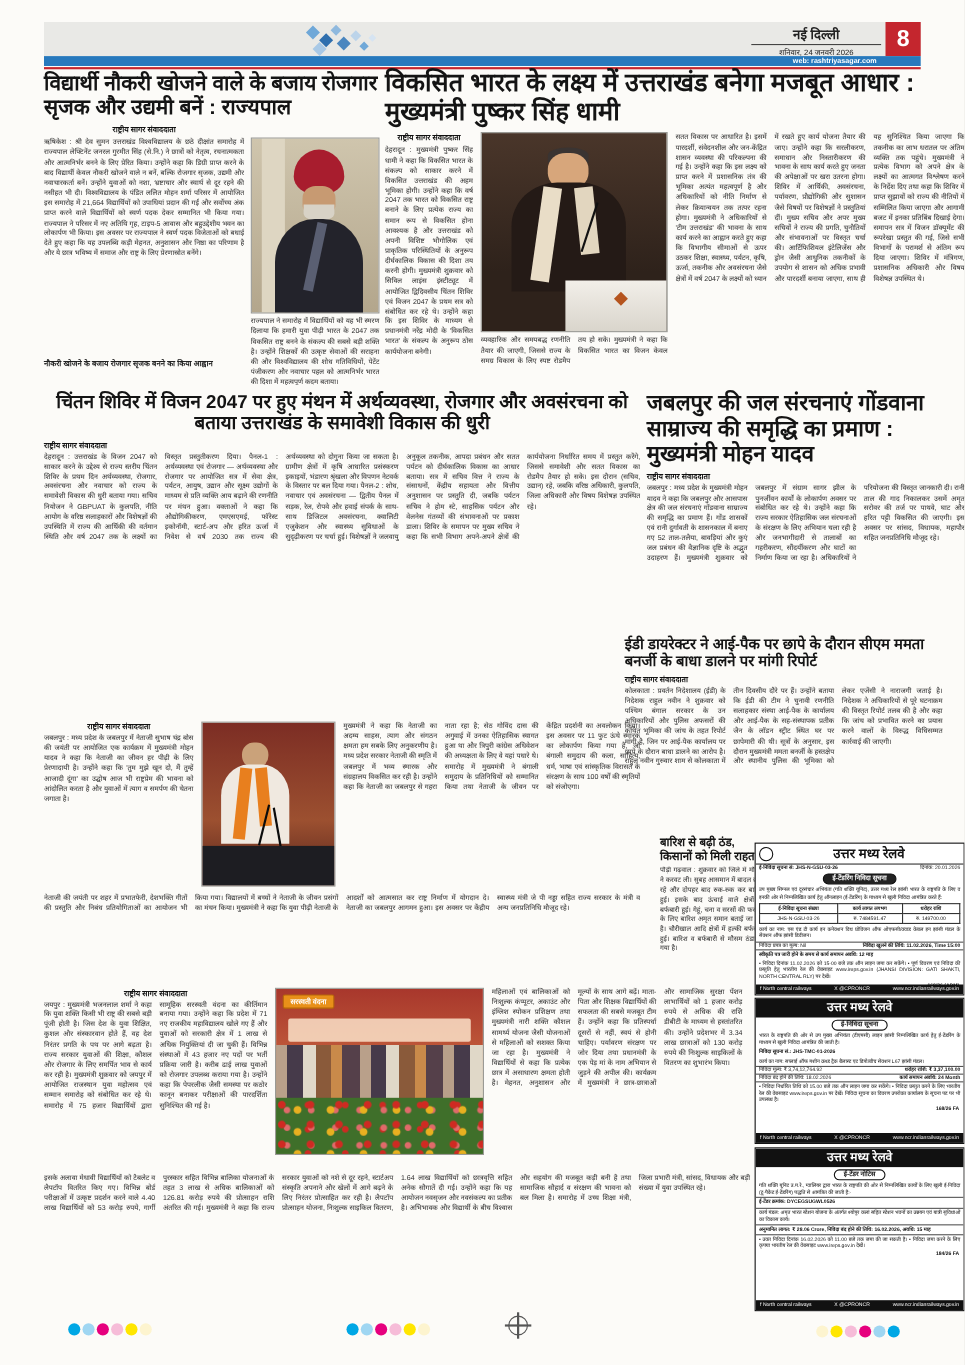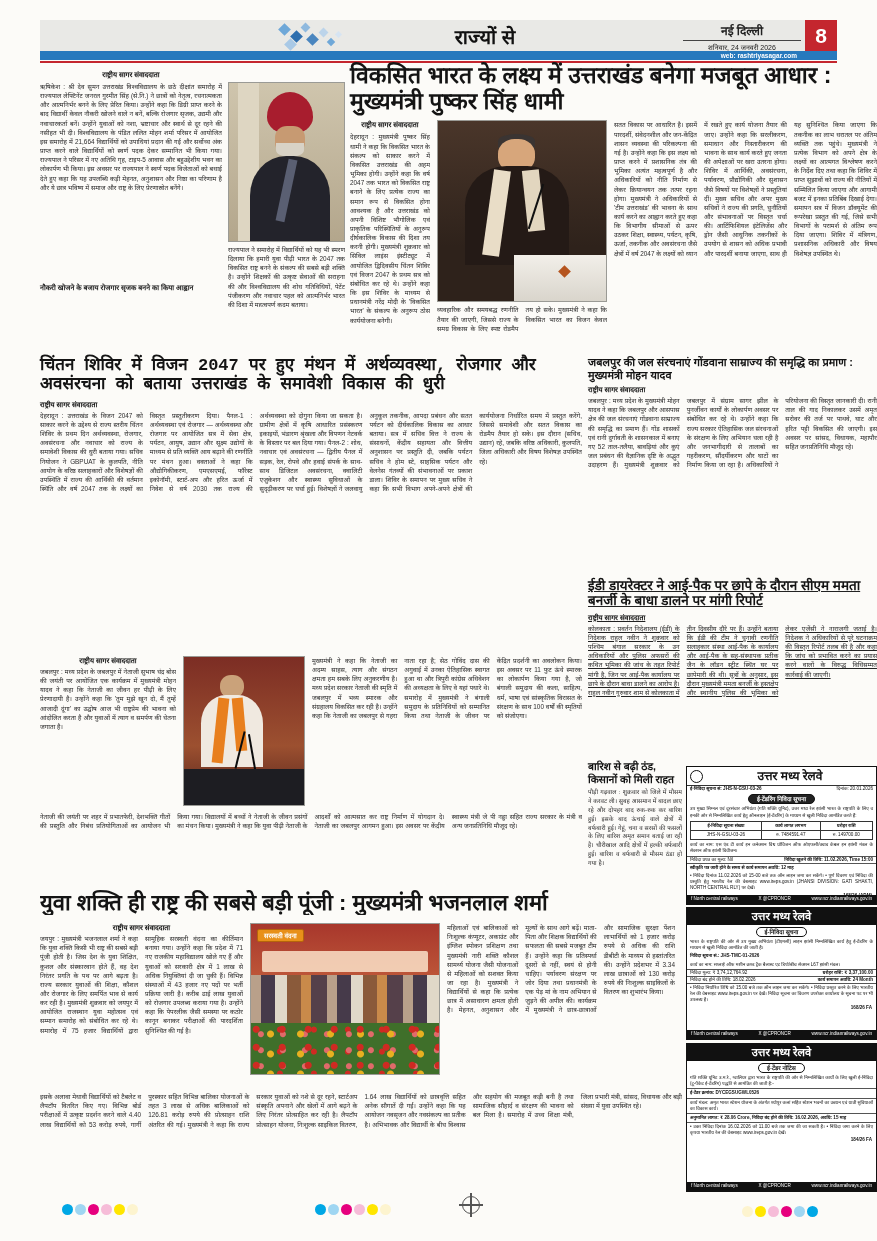--- a/index.html
+++ b/index.html
@@ -124,33 +124,33 @@
     <div class="mast-band"></div>
 
     <span class="dia" style="left:240px;top:5px;background:#6fa8d8"></span>
     <span class="dia" style="left:252px;top:12px;background:#2f6fae"></span>
     <span class="dia" style="left:246px;top:20px;background:#a9c9e6"></span>
     <span class="dia" style="left:262px;top:4px;background:#8fb9de;width:7px;height:7px"></span>
     <span class="dia" style="left:268px;top:15px;background:#4a86bf"></span>
     <span class="dia" style="left:280px;top:9px;background:#bcd4ea;width:7px;height:7px"></span>
     <span class="dia" style="left:288px;top:19px;background:#6fa8d8;width:6px;height:6px"></span>
     <span class="dia" style="left:296px;top:12px;background:#d6e4f2;width:5px;height:5px"></span>
-    <div class="mast-center">राज्यों से</div>
     <div class="mast-city">
       <div class="c1">नई दिल्ली</div>
       <div class="c2">शनिवार, 24 जनवरी 2026</div>
     </div>
     <div class="pageno">8</div>
     <div class="mast-strip">
       <span>web: rashtriyasagar.com</span>
     </div>
     <div class="mast-rule"></div>
   </div>
 
   <div class="abs" style="top:66px;left:40px;width:305px;height:290px;">
+    <div class="hl" style="font-size:19px;">विद्यार्थी नौकरी खोजने वाले के बजाय रोजगार सृजक और उद्यमी बनें : राज्यपाल</div>
     <div class="byline" style="width:182px;margin-top:4px;">राष्ट्रीय सागर संवाददाता</div>
     <div style="display:flex;gap:6px;margin-top:3px;">
       <div style="width:182px;display:flex;flex-direction:column;">
         <div class="body-sm" style="height:198px;">ऋषिकेश : श्री देव सुमन उत्तराखंड विश्वविद्यालय के छठे दीक्षांत समारोह में राज्यपाल लेफ्टिनेंट जनरल गुरमीत सिंह (से.नि.) ने छात्रों को नेतृत्व, रचनात्मकता और आत्मनिर्भर बनने के लिए प्रेरित किया। उन्होंने कहा कि डिग्री प्राप्त करने के बाद विद्यार्थी केवल नौकरी खोजने वाले न बनें, बल्कि रोजगार सृजक, उद्यमी और नवाचारकर्ता बनें। उन्होंने युवाओं को नशा, भ्रष्टाचार और स्वार्थ से दूर रहने की नसीहत भी दी। विश्वविद्यालय के पंडित ललित मोहन शर्मा परिसर में आयोजित इस समारोह में 21,664 विद्यार्थियों को उपाधियां प्रदान की गईं और सर्वोच्च अंक प्राप्त करने वाले विद्यार्थियों को स्वर्ण पदक देकर सम्मानित भी किया गया। राज्यपाल ने परिसर में नए अतिथि गृह, टाइप-5 आवास और बहुउद्देशीय भवन का लोकार्पण भी किया। इस अवसर पर राज्यपाल ने स्वर्ण पदक विजेताओं को बधाई देते हुए कहा कि यह उपलब्धि कड़ी मेहनत, अनुशासन और निष्ठा का परिणाम है और ये छात्र भविष्य में समाज और राष्ट्र के लिए प्रेरणास्रोत बनेंगे।</div>
         <div class="subhd">नौकरी खोजने के बजाय रोजगार सृजक बनने का किया आह्वान</div>
       </div>
       <div style="width:117px;">
         <div class="photo ph1" style="width:117px;height:160px;">
           <div class="pillar"></div>
             <div class="turban"></div>
@@ -182,32 +182,32 @@
           <div class="podium"></div>
             <div class="plogo"></div>
         </div>
         <div class="body-sm cols2" style="height:34px;margin-top:3px;">व्यवहारिक और समयबद्ध रणनीति तैयार की जाएगी, जिससे राज्य के समग्र विकास के लिए स्पष्ट रोडमैप तय हो सके। मुख्यमंत्री ने कहा कि विकसित भारत का विजन केवल आर्थिक विकास तक सीमित नहीं है, बल्कि यह</div>
       </div>
       <div class="body-sm cols3" style="width:263px;height:222px;">सतत विकास पर आधारित है। इसमें पारदर्शी, संवेदनशील और जन-केंद्रित शासन व्यवस्था की परिकल्पना की गई है। उन्होंने कहा कि इस लक्ष्य को प्राप्त करने में प्रशासनिक तंत्र की भूमिका अत्यंत महत्वपूर्ण है और अधिकारियों को नीति निर्माण से लेकर क्रियान्वयन तक तत्पर रहना होगा। मुख्यमंत्री ने अधिकारियों से 'टीम उत्तराखंड' की भावना के साथ कार्य करने का आह्वान करते हुए कहा कि विभागीय सीमाओं से ऊपर उठकर शिक्षा, स्वास्थ्य, पर्यटन, कृषि, ऊर्जा, तकनीक और अवसंरचना जैसे क्षेत्रों में वर्ष 2047 के लक्ष्यों को ध्यान में रखते हुए कार्य योजना तैयार की जाए। उन्होंने कहा कि सरलीकरण, समाधान और निस्तारीकरण की भावना के साथ कार्य करते हुए जनता की अपेक्षाओं पर खरा उतरना होगा। शिविर में आर्थिकी, अवसंरचना, पर्यावरण, प्रौद्योगिकी और सुशासन जैसे विषयों पर विशेषज्ञों ने प्रस्तुतियां दीं। मुख्य सचिव और अपर मुख्य सचिवों ने राज्य की प्रगति, चुनौतियों और संभावनाओं पर विस्तृत चर्चा की। आर्टिफिशियल इंटेलिजेंस और ड्रोन जैसी आधुनिक तकनीकों के उपयोग से शासन को अधिक प्रभावी और पारदर्शी बनाया जाएगा, साथ ही यह सुनिश्चित किया जाएगा कि तकनीक का लाभ धरातल पर अंतिम व्यक्ति तक पहुंचे। मुख्यमंत्री ने प्रत्येक विभाग को अपने क्षेत्र के लक्ष्यों का आत्मगत विश्लेषण करने के निर्देश दिए तथा कहा कि शिविर में प्राप्त सुझावों को राज्य की नीतियों में सम्मिलित किया जाएगा और आगामी बजट में इनका प्रतिबिंब दिखाई देगा। समापन सत्र में विजन डॉक्यूमेंट की रूपरेखा प्रस्तुत की गई, जिसे सभी विभागों के परामर्श से अंतिम रूप दिया जाएगा। शिविर में मंत्रिगण, प्रशासनिक अधिकारी और विषय विशेषज्ञ उपस्थित थे।</div>
     </div>
   </div>
 
   <div class="abs" style="top:356px;left:40px;width:542px;height:296px;">
-    <div class="hl" style="font-size:17px;font-family:Liberation Mono, monospace;">चिंतन शिविर में विजन 2047 पर हुए मंथन में अर्थव्यवस्था, रोजगार और अवसंरचना को बताया उत्तराखंड के समावेशी विकास की धुरी</div>
+    <div class="hl" style="font-size:17px;text-align:center;">चिंतन शिविर में विजन 2047 पर हुए मंथन में अर्थव्यवस्था, रोजगार और अवसंरचना को बताया उत्तराखंड के समावेशी विकास की धुरी</div>
     <div class="byline" style="width:104px;margin-top:5px;text-align:left;">राष्ट्रीय सागर संवाददाता</div>
     <div class="body-sm cols5" style="height:226px;margin-top:2px;">देहरादून : उत्तराखंड के विजन 2047 को साकार करने के उद्देश्य से राज्य स्तरीय चिंतन शिविर के प्रथम दिन अर्थव्यवस्था, रोजगार, अवसंरचना और नवाचार को राज्य के समावेशी विकास की धुरी बताया गया। सचिव नियोजन ने GBPUAT के कुलपति, नीति आयोग के वरिष्ठ सलाहकारों और विशेषज्ञों की उपस्थिति में राज्य की आर्थिकी की वर्तमान स्थिति और वर्ष 2047 तक के लक्ष्यों का विस्तृत प्रस्तुतीकरण दिया। पैनल-1 : अर्थव्यवस्था एवं रोजगार — अर्थव्यवस्था और रोजगार पर आयोजित सत्र में सेवा क्षेत्र, पर्यटन, आयुष, उद्यान और सूक्ष्म उद्योगों के माध्यम से प्रति व्यक्ति आय बढ़ाने की रणनीति पर मंथन हुआ। वक्ताओं ने कहा कि औद्योगिकीकरण, एमएसएमई, फॉरेस्ट इकोनॉमी, स्टार्ट-अप और हरित ऊर्जा में निवेश से वर्ष 2030 तक राज्य की अर्थव्यवस्था को दोगुना किया जा सकता है। ग्रामीण क्षेत्रों में कृषि आधारित प्रसंस्करण इकाइयों, भंडारण श्रृंखला और विपणन नेटवर्क के विस्तार पर बल दिया गया। पैनल-2 : शोध, नवाचार एवं अवसंरचना — द्वितीय पैनल में सड़क, रेल, रोपवे और हवाई संपर्क के साथ-साथ डिजिटल अवसंरचना, क्वालिटी एजुकेशन और स्वास्थ्य सुविधाओं के सुदृढ़ीकरण पर चर्चा हुई। विशेषज्ञों ने जलवायु अनुकूल तकनीक, आपदा प्रबंधन और सतत पर्यटन को दीर्घकालिक विकास का आधार बताया। सत्र में सचिव वित्त ने राज्य के संसाधनों, केंद्रीय सहायता और वित्तीय अनुशासन पर प्रस्तुति दी, जबकि पर्यटन सचिव ने होम स्टे, साहसिक पर्यटन और वेलनेस गंतव्यों की संभावनाओं पर प्रकाश डाला। शिविर के समापन पर मुख्य सचिव ने कहा कि सभी विभाग अपने-अपने क्षेत्रों की कार्ययोजना निर्धारित समय में प्रस्तुत करेंगे, जिससे समावेशी और सतत विकास का रोडमैप तैयार हो सके। इस दौरान (सचिव, उद्यान) रहे, जबकि वरिष्ठ अधिकारी, कुलपति, जिला अधिकारी और विषय विशेषज्ञ उपस्थित रहे।</div>
   </div>
 
   <div class="abs" style="top:356px;left:588px;width:289px;height:218px;">
-    <div class="hl" style="font-size:11px;">जबलपुर की जल संरचनाएं गोंडवाना साम्राज्य की समृद्धि का प्रमाण : मुख्यमंत्री मोहन यादव</div>
+    <div class="hl" style="font-size:20px;">जबलपुर की जल संरचनाएं गोंडवाना साम्राज्य की समृद्धि का प्रमाण : मुख्यमंत्री मोहन यादव</div>
     <div class="byline" style="width:92px;margin-top:4px;text-align:left;">राष्ट्रीय सागर संवाददाता</div>
     <div class="body-sm cols3" style="height:156px;margin-top:2px;">जबलपुर : मध्य प्रदेश के मुख्यमंत्री मोहन यादव ने कहा कि जबलपुर और आसपास क्षेत्र की जल संरचनाएं गोंडवाना साम्राज्य की समृद्धि का प्रमाण हैं। गोंड शासकों एवं रानी दुर्गावती के शासनकाल में बनाए गए 52 ताल-तलैया, बावड़ियां और कुएं जल प्रबंधन की वैज्ञानिक दृष्टि के अद्भुत उदाहरण हैं। मुख्यमंत्री शुक्रवार को जबलपुर में संग्राम सागर झील के पुनर्जीवन कार्यों के लोकार्पण अवसर पर संबोधित कर रहे थे। उन्होंने कहा कि राज्य सरकार ऐतिहासिक जल संरचनाओं के संरक्षण के लिए अभियान चला रही है और जनभागीदारी से तालाबों का गहरीकरण, सौंदर्यीकरण और घाटों का निर्माण किया जा रहा है। अधिकारियों ने परियोजना की विस्तृत जानकारी दी। रानी ताल की गाद निकालकर उसमें अमृत सरोवर की तर्ज पर पाथवे, घाट और हरित पट्टी विकसित की जाएगी। इस अवसर पर सांसद, विधायक, महापौर सहित जनप्रतिनिधि मौजूद रहे।</div>
   </div>
 
-  <div class="abs" style="top:578px;left:588px;width:289px;height:186px;text-decoration:underline;">
+  <div class="abs" style="top:578px;left:568px;width:289px;height:186px;">
     <div class="hl" style="font-size:13.5px;">ईडी डायरेक्टर ने आई-पैक पर छापे के दौरान सीएम ममता बनर्जी के बाधा डालने पर मांगी रिपोर्ट</div>
     <div class="byline" style="width:92px;margin-top:4px;text-align:left;">राष्ट्रीय सागर संवाददाता</div>
     <div class="body-sm cols3" style="height:126px;margin-top:2px;">कोलकाता : प्रवर्तन निदेशालय (ईडी) के निदेशक राहुल नवीन ने शुक्रवार को पश्चिम बंगाल सरकार के उन अधिकारियों और पुलिस अफसरों की कथित भूमिका की जांच के तहत रिपोर्ट मांगी है, जिन पर आई-पैक कार्यालय पर छापे के दौरान बाधा डालने का आरोप है। राहुल नवीन गुरुवार शाम से कोलकाता में तीन दिवसीय दौरे पर हैं। उन्होंने बताया कि ईडी की टीम ने चुनावी रणनीति सलाहकार संस्था आई-पैक के कार्यालय और आई-पैक के सह-संस्थापक प्रतीक जैन के लॉडन स्ट्रीट स्थित घर पर छापेमारी की थी। सूत्रों के अनुसार, इस दौरान मुख्यमंत्री ममता बनर्जी के हस्तक्षेप और स्थानीय पुलिस की भूमिका को लेकर एजेंसी ने नाराजगी जताई है। निदेशक ने अधिकारियों से पूरे घटनाक्रम की विस्तृत रिपोर्ट तलब की है और कहा कि जांच को प्रभावित करने का प्रयास करने वालों के विरुद्ध विधिसम्मत कार्रवाई की जाएगी।</div>
   </div>
 
   <div class="abs" style="top:650px;left:40px;width:542px;height:238px;">
     <div style="display:flex;gap:7px;margin-top:6px;">
       <div style="width:136px;">
         <div class="byline">राष्ट्रीय सागर संवाददाता</div>
         <div class="body-sm" style="height:138px;margin-top:2px;">जबलपुर : मध्य प्रदेश के जबलपुर में नेताजी सुभाष चंद्र बोस की जयंती पर आयोजित एक कार्यक्रम में मुख्यमंत्री मोहन यादव ने कहा कि नेताजी का जीवन हर पीढ़ी के लिए प्रेरणादायी है। उन्होंने कहा कि 'तुम मुझे खून दो, मैं तुम्हें आजादी दूंगा' का उद्घोष आज भी राष्ट्रप्रेम की भावना को आंदोलित करता है और युवाओं में त्याग व समर्पण की चेतना जगाता है।</div>
@@ -219,27 +219,26 @@
           <div class="stole2"></div>
         <div class="mic"></div>
           <div class="mic2"></div>
           <div class="podium"></div>
       </div>
       <div class="body-sm cols3" style="width:270px;height:152px;">मुख्यमंत्री ने कहा कि नेताजी का अदम्य साहस, त्याग और संगठन क्षमता हम सबके लिए अनुकरणीय है। मध्य प्रदेश सरकार नेताजी की स्मृति में जबलपुर में भव्य स्मारक और संग्रहालय विकसित कर रही है। उन्होंने कहा कि नेताजी का जबलपुर से गहरा नाता रहा है; सेठ गोविंद दास की अगुवाई में उनका ऐतिहासिक स्वागत हुआ था और त्रिपुरी कांग्रेस अधिवेशन की अध्यक्षता के लिए वे यहां पधारे थे। समारोह में मुख्यमंत्री ने बंगाली समुदाय के प्रतिनिधियों को सम्मानित किया तथा नेताजी के जीवन पर केंद्रित प्रदर्शनी का अवलोकन किया। इस अवसर पर 11 फुट ऊंचे स्मारक का लोकार्पण किया गया है, जो बंगाली समुदाय की कला, साहित्य, धर्म, भाषा एवं सांस्कृतिक विरासत के संरक्षण के साथ 100 वर्षों की स्मृतियों को संजोएगा।</div>
     </div>
     <div class="body-sm cols4" style="height:42px;margin-top:4px;">नेताजी की जयंती पर शहर में प्रभातफेरी, देशभक्ति गीतों की प्रस्तुति और निबंध प्रतियोगिताओं का आयोजन भी किया गया। विद्यालयों में बच्चों ने नेताजी के जीवन प्रसंगों का मंचन किया। मुख्यमंत्री ने कहा कि युवा पीढ़ी नेताजी के आदर्शों को आत्मसात कर राष्ट्र निर्माण में योगदान दे। नेताजी का जबलपुर आगमन हुआ। इस अवसर पर केंद्रीय स्वास्थ्य मंत्री जे पी नड्डा सहित राज्य सरकार के मंत्री व अन्य जनप्रतिनिधि मौजूद रहे।</div>
   </div>
 
-  <div class="abs" style="top:760px;left:588px;width:94px;height:128px;">
+  <div class="abs" style="top:760px;left:600px;width:94px;height:128px;">
     <div class="hl" style="font-size:10.5px;line-height:1.2;">बारिश से बढ़ी ठंड, किसानों को मिली राहत</div>
     <div class="body-sm" style="height:92px;margin-top:3px;font-size:6.2px;">पौड़ी गढ़वाल : शुक्रवार को जिले में मौसम ने करवट ली। सुबह आसमान में बादल छाए रहे और दोपहर बाद रुक-रुक कर बारिश हुई। इसके बाद ऊंचाई वाले क्षेत्रों में बर्फबारी हुई। गेहूं, चना व सरसों की फसलों के लिए बारिश अमृत समान बताई जा रही है। चौरीखाल आदि क्षेत्रों में हल्की बर्फबारी हुई। बारिश व बर्फबारी से मौसम ठंडा हो गया है।</div>
   </div>
 
   <div class="abs" style="top:890px;left:40px;width:642px;height:347px;">
-    <div class="hl" style="font-size:22px;white-space:nowrap;overflow:hidden;">युवा शक्ति ही राष्ट्र की सबसे बड़ी पूंजी : मुख्यमंत्री भजनलाल शर्मा</div>
     <div style="display:flex;gap:7px;margin-top:8px;">
       <div style="width:203px;">
         <div class="byline">राष्ट्रीय सागर संवाददाता</div>
         <div class="body-sm cols2" style="height:152px;margin-top:2px;">जयपुर : मुख्यमंत्री भजनलाल शर्मा ने कहा कि युवा शक्ति किसी भी राष्ट्र की सबसे बड़ी पूंजी होती है। जिस देश के युवा शिक्षित, कुशल और संस्कारवान होते हैं, वह देश निरंतर प्रगति के पथ पर आगे बढ़ता है। राज्य सरकार युवाओं की शिक्षा, कौशल और रोजगार के लिए समर्पित भाव से कार्य कर रही है। मुख्यमंत्री शुक्रवार को जयपुर में आयोजित राजस्थान युवा महोत्सव एवं सम्मान समारोह को संबोधित कर रहे थे। समारोह में 75 हजार विद्यार्थियों द्वारा सामूहिक सरस्वती वंदना का कीर्तिमान बनाया गया। उन्होंने कहा कि प्रदेश में 71 नए राजकीय महाविद्यालय खोले गए हैं और युवाओं को सरकारी क्षेत्र में 1 लाख से अधिक नियुक्तियां दी जा चुकी हैं। विभिन्न संस्थाओं में 43 हजार नए पदों पर भर्ती प्रक्रिया जारी है। करीब ढाई लाख युवाओं को रोजगार उपलब्ध कराया गया है। उन्होंने कहा कि पेपरलीक जैसी समस्या पर कठोर कानून बनाकर परीक्षाओं की पारदर्शिता सुनिश्चित की गई है।</div>
       </div>
       <div class="photo ph4" style="width:190px;height:152px;flex:0 0 auto;">
         <div class="banner"></div>
           <div class="people"></div>
           <div class="flowers"></div>
         <div class="cap-label">सरस्वती वंदना</div>

